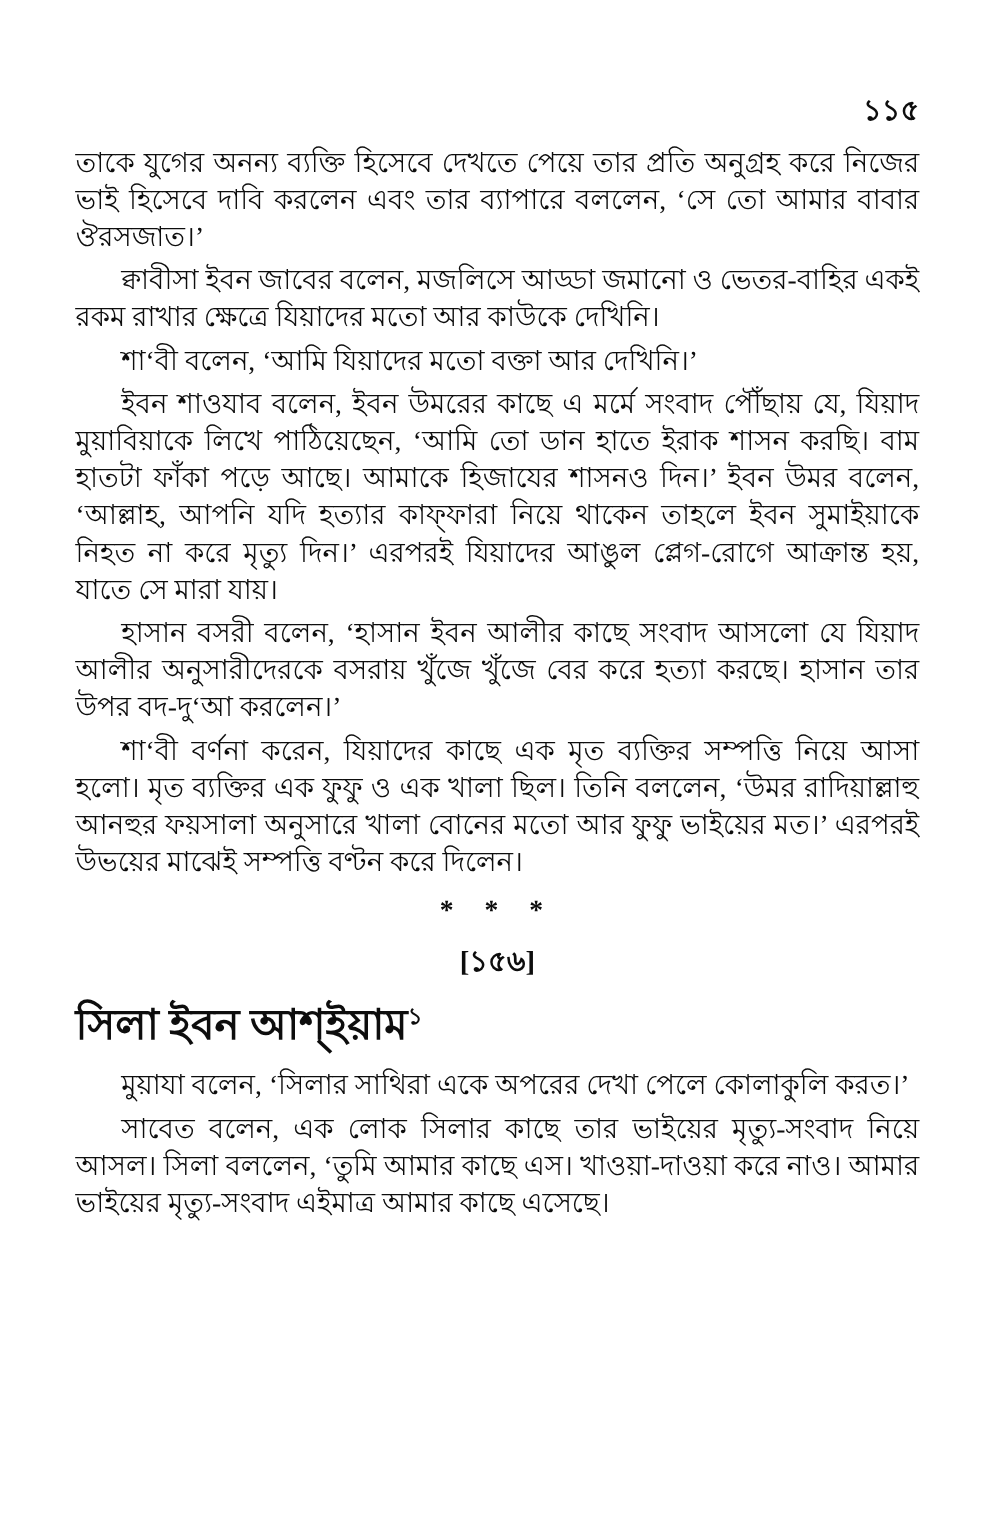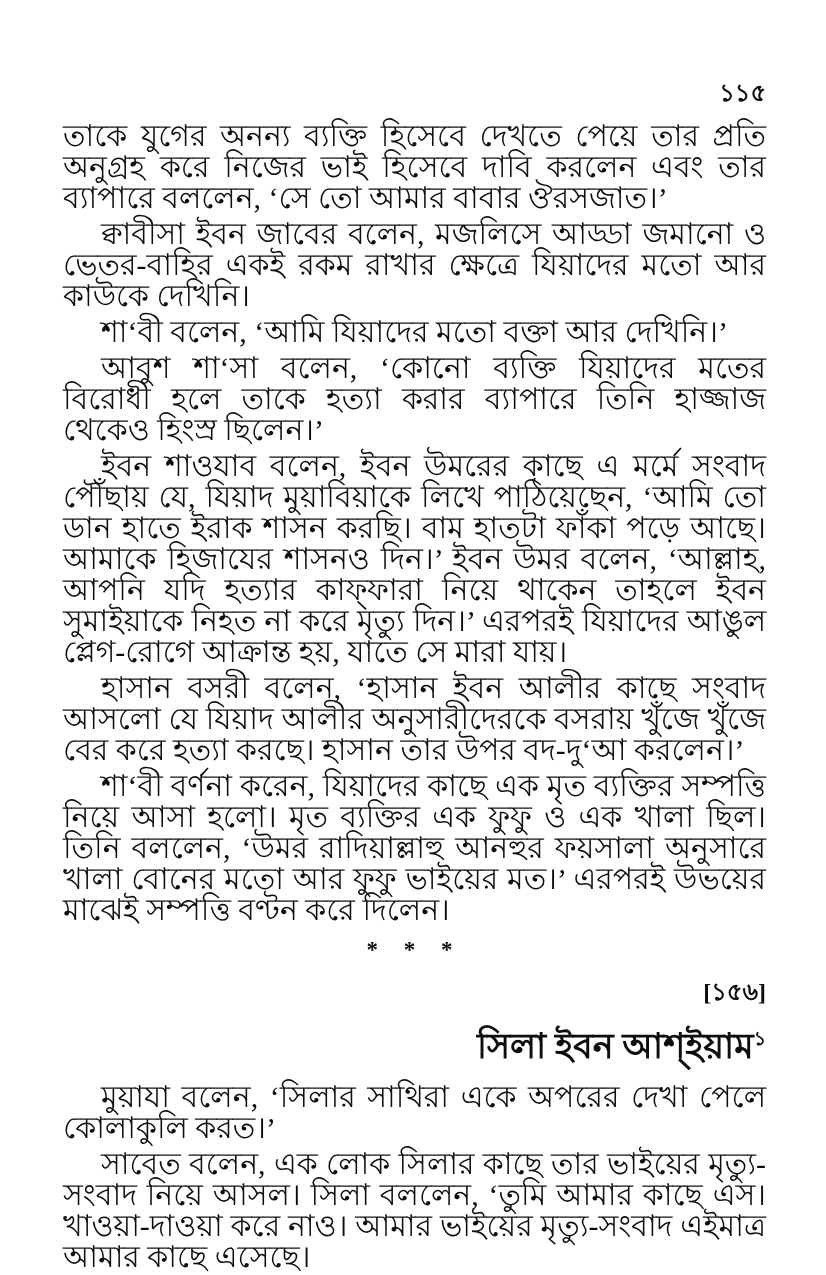--- a/index.html
+++ b/index.html
@@ -20,41 +20,41 @@
     background: #ffffff;
   }
   .page-number {
     text-align: right;
     font-size: 24px;
     font-weight: 600;
     line-height: 26px;
     margin: 0 0 14px 0;
   }
   .para {
-    font-size: 30px;
+    font-size: 23px;
     line-height: 31px;
     text-align: justify;
     margin: 0 0 5px 0;
   }
   .para.indent { text-indent: 38px; }
   .divider {
     text-align: center;
     font-size: 23px;
     letter-spacing: 10px;
     margin: 12px 0 8px 0;
     font-weight: 600;
   }
   .entry-number {
-    text-align: right;
+    text-align: center;
     font-size: 24px;
     font-weight: 700;
     margin: 10px 0 4px 0;
   }
   .entry-title {
-    text-align: right;
+    text-align: left;
     font-size: 35px;
     font-weight: 700;
     margin: 0 0 12px 0;
     line-height: 44px;
   }
   .entry-title sup {
     font-size: 19px;
     vertical-align: super;
     font-weight: 700;
   }
@@ -63,21 +63,20 @@
 <body>
 
 <main class="page">
 
   <div class="page-number">১১৫</div>
 
   <section>
     <p class="para">তাকে যুগের অনন্য ব্যক্তি হিসেবে দেখতে পেয়ে তার প্রতি অনুগ্রহ করে নিজের ভাই হিসেবে দাবি করলেন এবং তার ব্যাপারে বললেন, ‘সে তো আমার বাবার ঔরসজাত।’</p>
     <p class="para indent">ক্বাবীসা ইবন জাবের বলেন, মজলিসে আড্ডা জমানো ও ভেতর-বাহির একই রকম রাখার ক্ষেত্রে যিয়াদের মতো আর কাউকে দেখিনি।</p>
     <p class="para indent">শা‘বী বলেন, ‘আমি যিয়াদের মতো বক্তা আর দেখিনি।’</p>
-    <p class="para indent">আবুশ শা‘সা বলেন, ‘কোনো ব্যক্তি যিয়াদের মতের বিরোধী হলে তাকে হত্যা করার ব্যাপারে তিনি হাজ্জাজ থেকেও হিংস্র ছিলেন।’</p>
     <p class="para indent">ইবন শাওযাব বলেন, ইবন উমরের কাছে এ মর্মে সংবাদ পৌঁছায় যে, যিয়াদ মুয়াবিয়াকে লিখে পাঠিয়েছেন, ‘আমি তো ডান হাতে ইরাক শাসন করছি। বাম হাতটা ফাঁকা পড়ে আছে। আমাকে হিজাযের শাসনও দিন।’ ইবন উমর বলেন, ‘আল্লাহ, আপনি যদি হত্যার কাফ্ফারা নিয়ে থাকেন তাহলে ইবন সুমাইয়াকে নিহত না করে মৃত্যু দিন।’ এরপরই যিয়াদের আঙুল প্লেগ-রোগে আক্রান্ত হয়, যাতে সে মারা যায়।</p>
     <p class="para indent">হাসান বসরী বলেন, ‘হাসান ইবন আলীর কাছে সংবাদ আসলো যে যিয়াদ আলীর অনুসারীদেরকে বসরায় খুঁজে খুঁজে বের করে হত্যা করছে। হাসান তার উপর বদ-দু‘আ করলেন।’</p>
     <p class="para indent">শা‘বী বর্ণনা করেন, যিয়াদের কাছে এক মৃত ব্যক্তির সম্পত্তি নিয়ে আসা হলো। মৃত ব্যক্তির এক ফুফু ও এক খালা ছিল। তিনি বললেন, ‘উমর রাদিয়াল্লাহু আনহুর ফয়সালা অনুসারে খালা বোনের মতো আর ফুফু ভাইয়ের মত।’ এরপরই উভয়ের মাঝেই সম্পত্তি বণ্টন করে দিলেন।</p>
   </section>
 
   <div class="divider">* * *</div>
 
   <header>
     <div class="entry-number">[১৫৬]</div>
     <h1 class="entry-title"><span>সিলা ইবন আশ্ইয়াম</span><sup>১</sup></h1>

